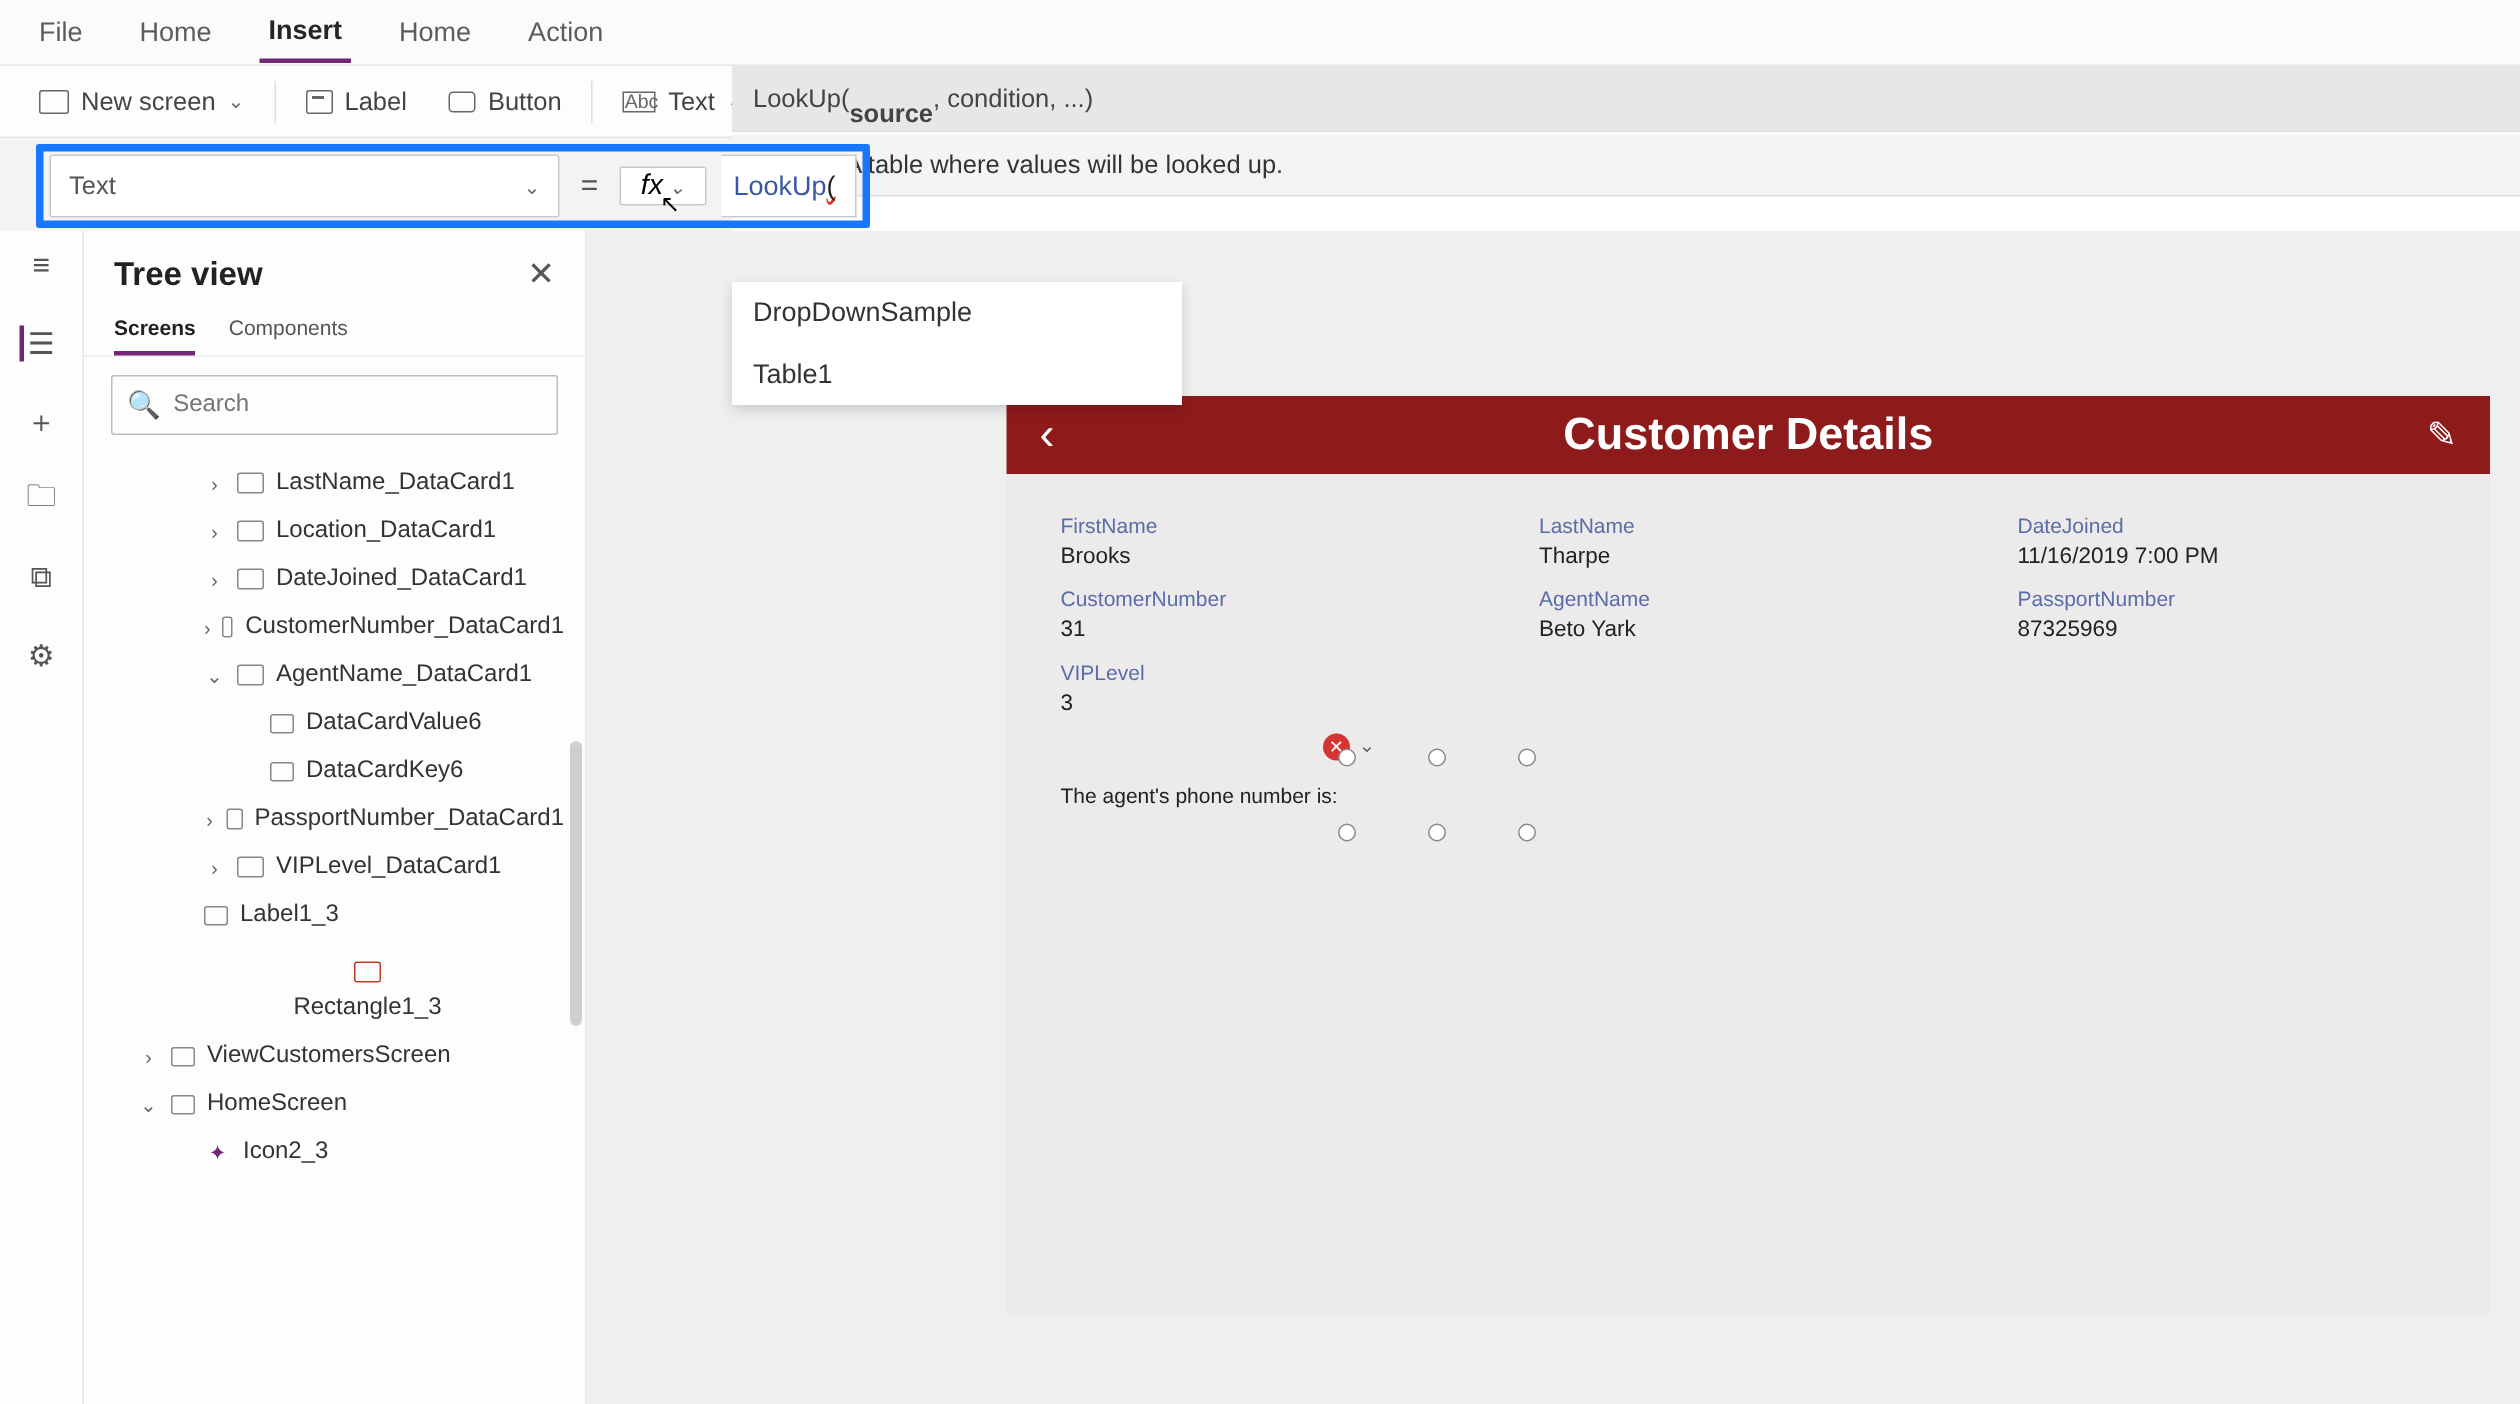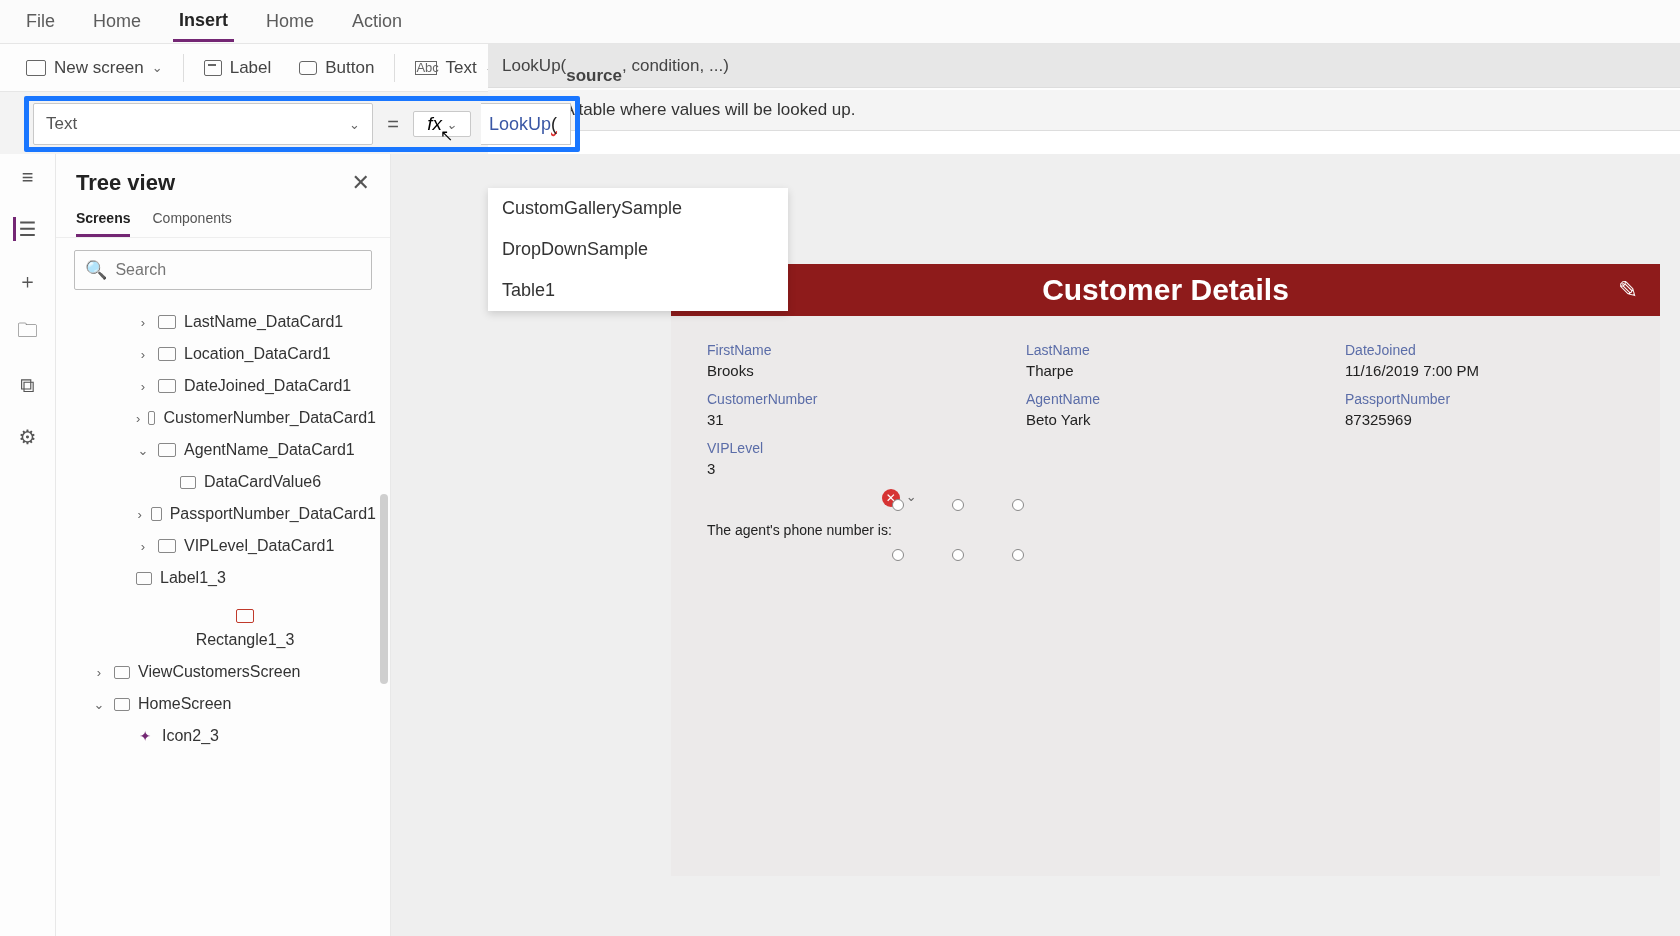--- a/index.html
+++ b/index.html
@@ -149,21 +149,20 @@
   </div>
 
   <div class="paramhelp" style="top:-2px">
     <b>source:</b>
       <span> A table where values will be looked up.</span>
   </div>
   <div class="fbar" style="top:38px"></div>
 </div>
 
 <div class="suggest" style="top:188px">
-  <div class="opt">CustomGallerySample</div>
   <div class="opt">DropDownSample</div>
   <div class="opt">Table1</div>
 </div>
 
 <span class="cursor">↖</span>
 
 <div class="body">
 
   <div class="rail">
     <div class="ham">≡</div>
@@ -212,20 +211,25 @@
         </div>
         <div class="node" style="padding-left: 72px;">
           <span class="exp">⌄</span>
           <span class="nicon card"></span>
           <span>AgentName_DataCard1</span>
         </div>
         <div class="node" style="padding-left: 94px;">
           <span class="exp"></span>
           <span class="nicon label"></span>
           <span>DataCardValue6</span>
+        </div>
+        <div class="node" style="padding-left: 94px;">
+          <span class="exp"></span>
+          <span class="nicon label"></span>
+          <span>DataCardKey6</span>
         </div>
         <div class="node" style="padding-left: 72px;">
           <span class="exp">›</span>
           <span class="nicon card"></span>
           <span>PassportNumber_DataCard1</span>
         </div>
         <div class="node" style="padding-left: 72px;">
           <span class="exp">›</span>
           <span class="nicon card"></span>
           <span>VIPLevel_DataCard1</span>

